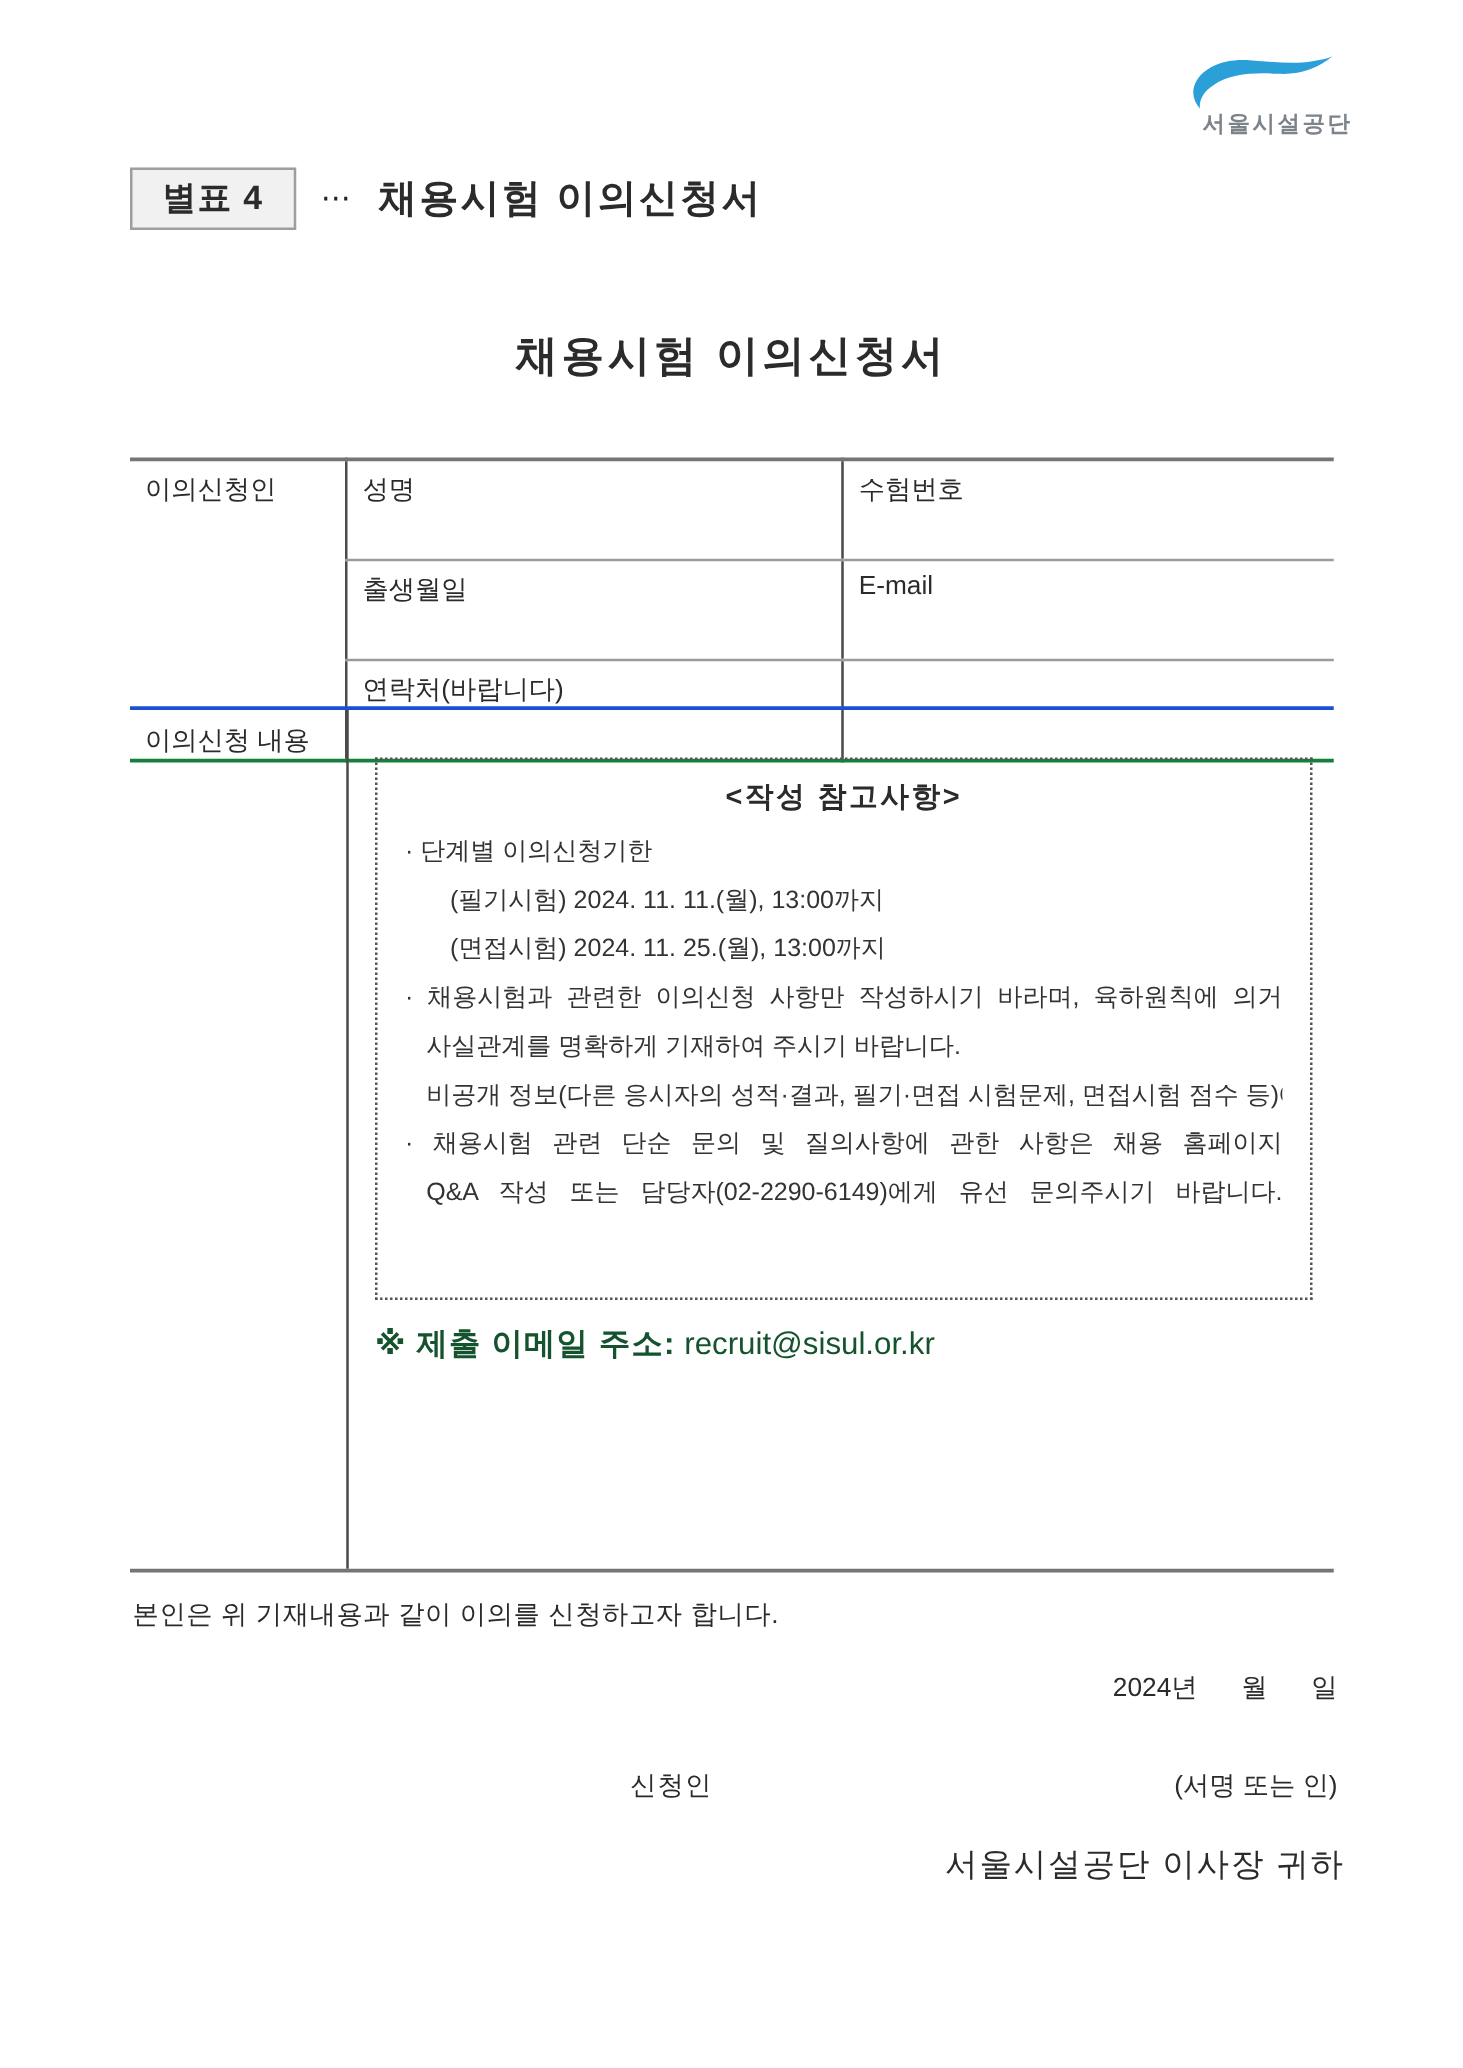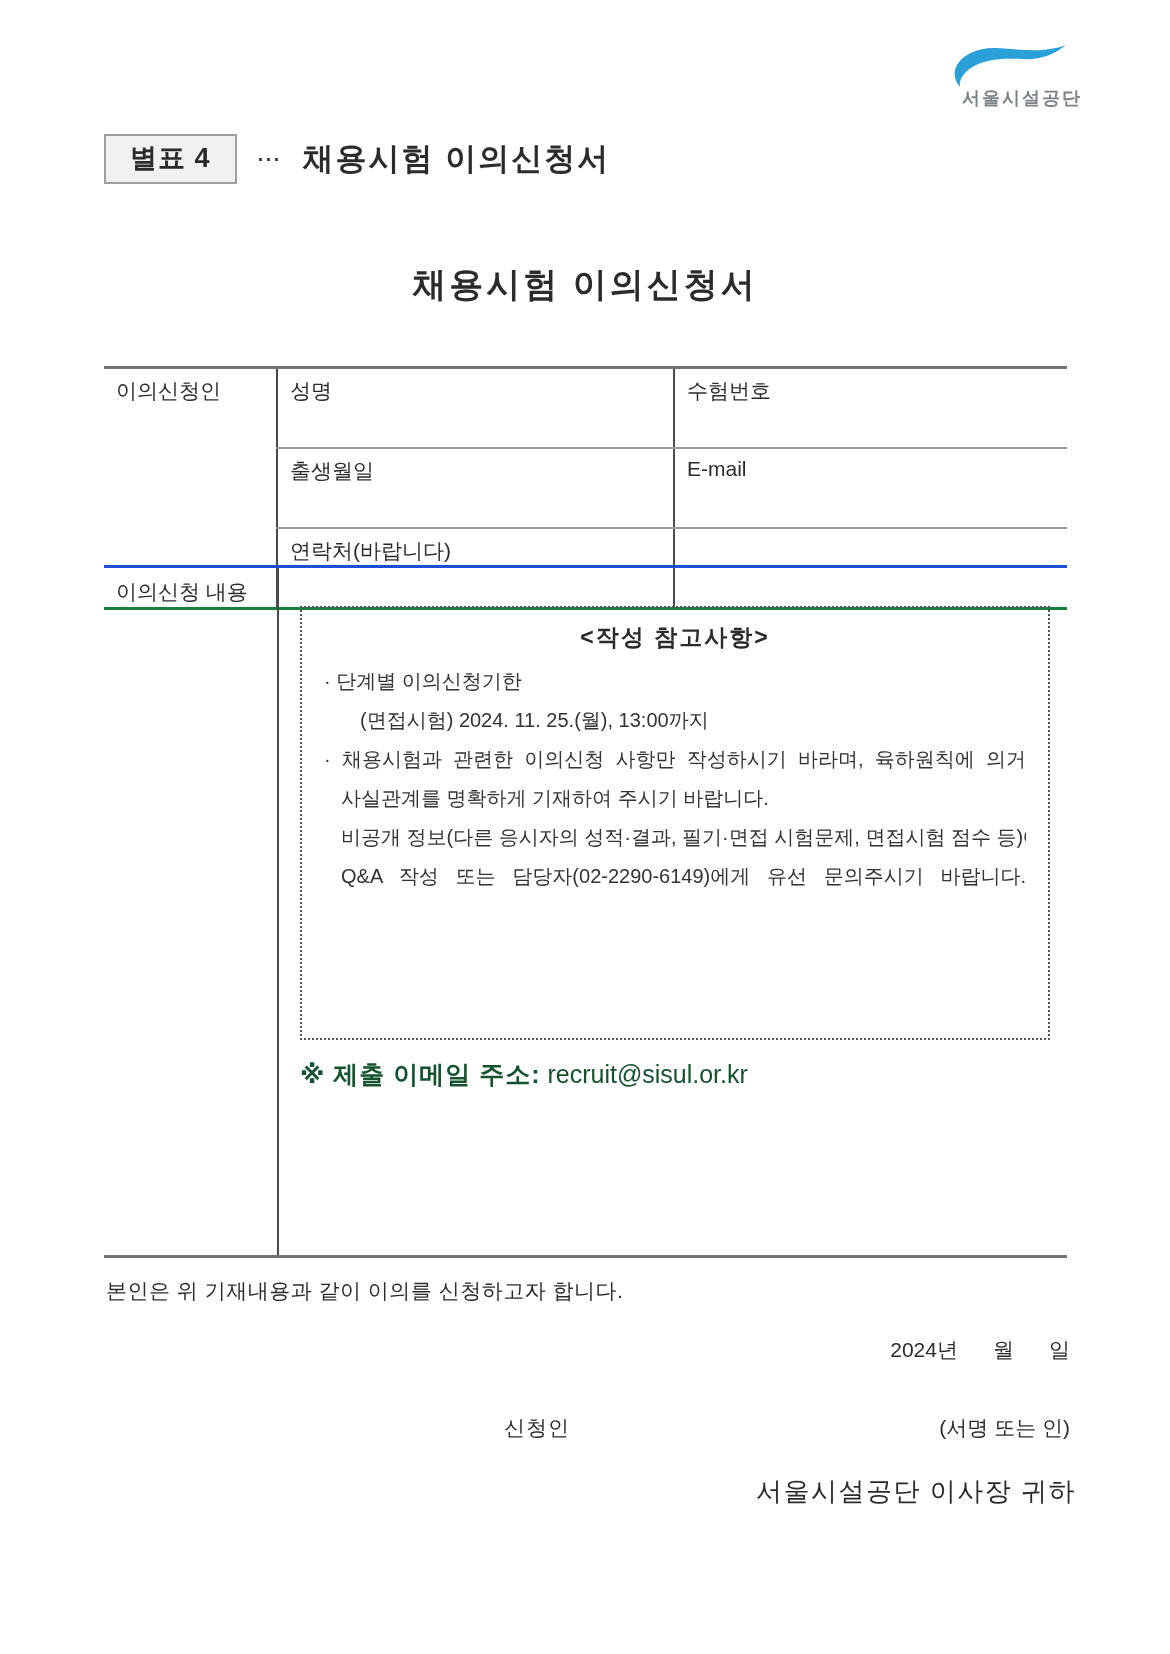--- a/index.html
+++ b/index.html
@@ -89,24 +89,26 @@
   </tbody>
     </table>
 
   <div class="sec2">
     <div class="sec2-label">이의신청 내용</div>
     <div class="sec2-divider"></div>
 
     <div class="notes-box">
       <div class="notes-heading">&lt;작성 참고사항&gt;</div>
       <div class="ln">· 단계별 이의신청기한</div>
+      <div class="ln ind">(필기시험) 2024. 11. 11.(월), 13:00까지</div>
       <div class="ln ind">(면접시험) 2024. 11. 25.(월), 13:00까지</div>
       <div class="ln fill">· 채용시험과 관련한 이의신청 사항만 작성하시기 바라며, 육하원칙에 의거</div>
       <div class="ln cont">사실관계를 명확하게 기재하여 주시기 바랍니다.</div>
       <div class="ln cont">비공개 정보(다른 응시자의 성적·결과, 필기·면접 시험문제, 면접시험 점수 등)에</div>
+      <div class="ln fill">· 채용시험 관련 단순 문의 및 질의사항에 관한 사항은 채용 홈페이지</div>
       <div class="ln cont fill">Q&amp;A 작성 또는 담당자(02-2290-6149)에게 유선 문의주시기 바랍니다.</div>
     </div>
 
     <div class="submit-email">
       <span class="lbl">※ 제출 이메일 주소:</span>
       <span class="adr">recruit@sisul.or.kr</span>
     </div>
   </div>
 
   <div class="declaration">본인은 위 기재내용과 같이 이의를 신청하고자 합니다.</div>

